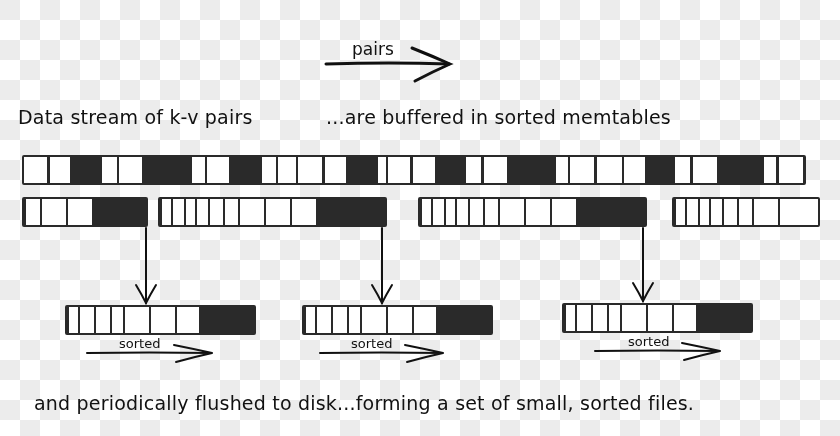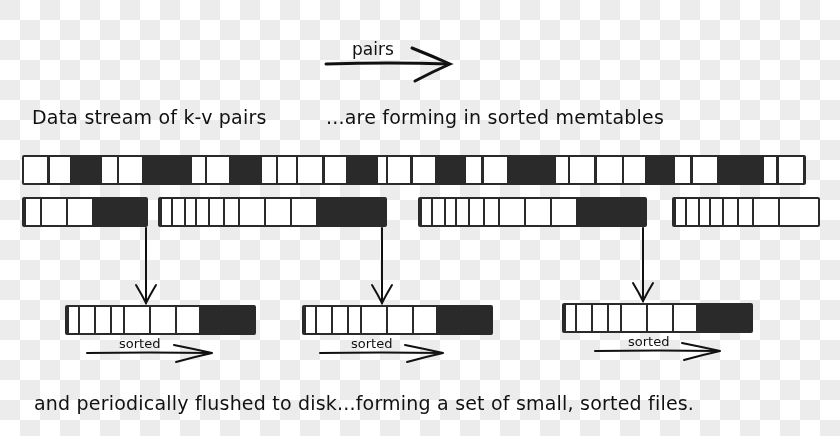--- a/index.html
+++ b/index.html
@@ -29,22 +29,22 @@
 </style>
 </head>
 <body>
 
 <div class="label small" style="left:352px; top:39px; font-size:17px;">pairs</div>
 <svg class="overlay" width="840" height="436">
   <path d="M326 64 Q390 62 449 64" stroke="#111" stroke-width="3" fill="none" stroke-linecap="round"></path>
   <path d="M412 48 Q432 56 450 64 Q432 72 415 81" stroke="#111" stroke-width="3" fill="none" stroke-linecap="round"></path>
 </svg>
 
-<div class="label caption" style="left:32px; top:106px;">Data stream of k-v pairs</div>
-<div class="label caption" style="left:326px; top:106px;">...are forming in sorted memtables</div>
+<div class="label caption" style="left:18px; top:106px;">Data stream of k-v pairs</div>
+<div class="label caption" style="left:326px; top:106px;">...are buffered in sorted memtables</div>
 
 <div id="stream" class="bar" style="left: 22px; top: 155px; width: 784px; height: 30px;">
     <div class="cell w" style="left: -0.5px; width: 23px;"></div>
     <div class="cell w" style="left: 25.5px; width: 20px;"></div>
     <div class="cell b" style="left: 47.5px; width: 28px;"></div>
     <div class="cell w" style="left: 77.5px; width: 15px;"></div>
     <div class="cell w" style="left: 94.5px; width: 23px;"></div>
     <div class="cell b" style="left: 119.5px; width: 46px;"></div>
     <div class="cell w" style="left: 167.5px; width: 13px;"></div>
     <div class="cell w" style="left: 182.5px; width: 22px;"></div>

